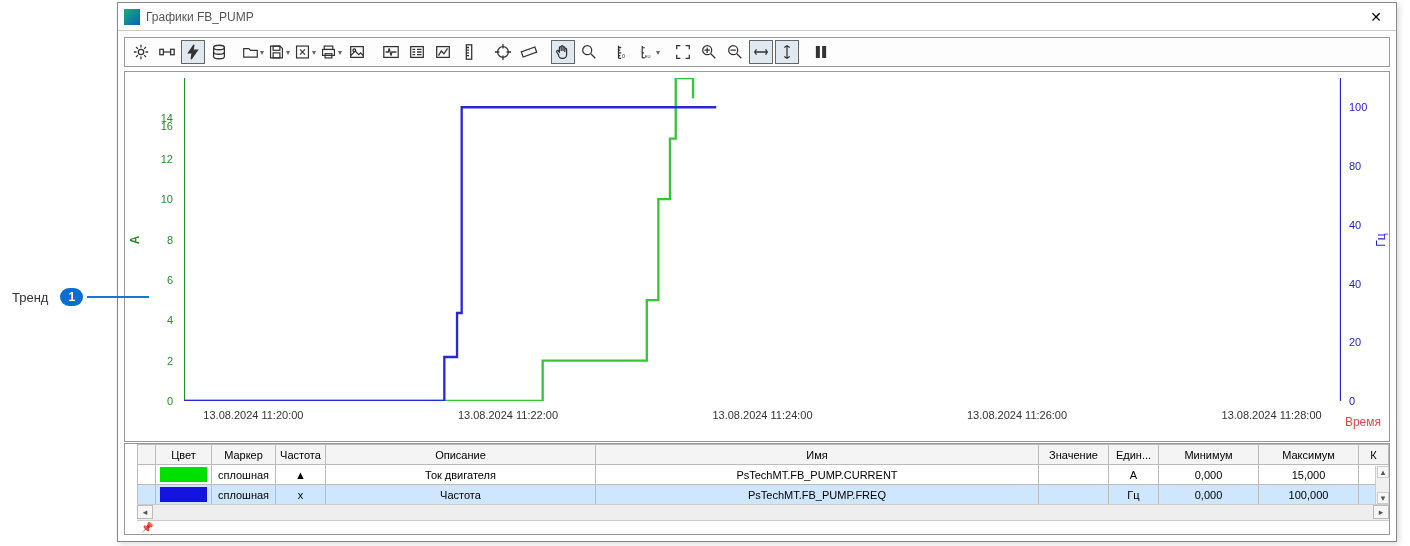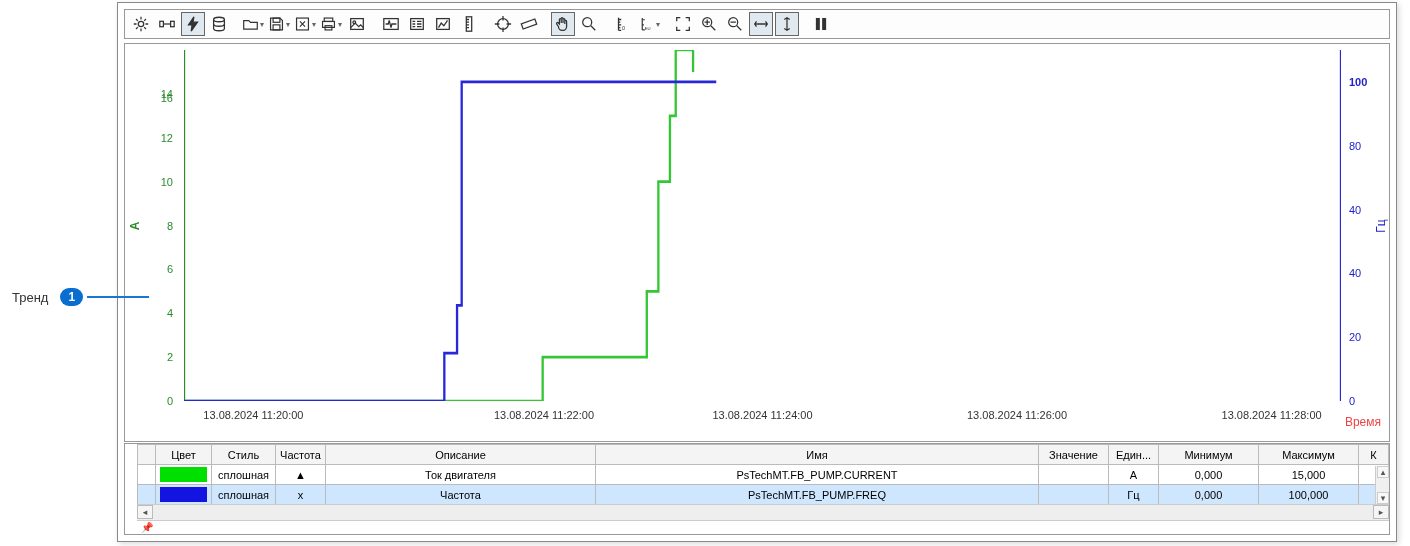--- a/index.html
+++ b/index.html
@@ -230,20 +230,25 @@
 <body>
 
 <div class="callout">
   <span class="callout-label">Тренд</span>
   <span class="callout-badge">1</span>
   <span class="callout-line"></span>
 </div>
 
 <div class="app-window">
 
+  <div class="titlebar">
+    <span class="titlebar-icon"></span>
+    <span class="titlebar-text">Графики FB_PUMP</span>
+    <div class="close-btn">✕</div>
+  </div>
 
   <div class="body-wrap">
 
     <div class="toolbar">
       <div class="tbtn">
           <svg viewBox="0 0 20 20">
             <circle cx="10" cy="10" r="3"></circle>
             <path d="M10 2v3M10 15v3M2 10h3M15 10h3M4.5 4.5l2 2M13.5 13.5l2 2M4.5 15.5l2-2M13.5 6.5l2-2"></path>
           </svg>
         </div>
@@ -413,34 +418,34 @@
           <div class="y-tick" style="top: 12.5%;">14</div>
           <div class="y-tick" style="top: 0%; margin-top: 48px;">16</div>
         </div>
       <div class="y-axis-right">
         <div class="y-label-right">Гц</div>
       <div class="y-tick" style="top: 100%;">0</div>
           <div class="y-tick" style="top: 81.8182%;">20</div>
           <div class="y-tick" style="top: 63.6364%;">40</div>
           <div class="y-tick" style="top: 45.4545%;">40</div>
           <div class="y-tick" style="top: 27.2727%;">80</div>
-          <div class="y-tick" style="top: 9.09091%; font-weight: bold;">100</div>
+          <div class="y-tick" style="top: 9.09091%;">100</div>
         </div>
       <div class="chart-svg-wrap">
         <svg class="chart-svg" id="plot-svg" viewBox="0 0 1000 260" preserveAspectRatio="none">
             <line x1="0" y1="0" x2="0" y2="260" stroke="#2b8a2b" stroke-width="2"></line>
             <line x1="1000" y1="0" x2="1000" y2="260" stroke="#2828d8" stroke-width="2"></line>
             <path d="M0.0 260.0 L310.0 260.0 L310.0 227.5 L400.0 227.5 L400.0 178.8 L410.0 178.8 L410.0 97.5 L420.0 97.5 L420.0 48.8 L425.0 48.8 L425.0 0.0 L440.0 0.0 L440.0 16.3" stroke="#34c634" stroke-width="2" fill="none"></path>
             <path d="M0.0 260.0 L225.0 260.0 L225.0 224.5 L236.0 224.5 L236.0 189.1 L240.0 189.1 L240.0 23.6 L460.0 23.6" stroke="#2828d8" stroke-width="2" fill="none"></path>
           </svg>
       </div>
       <div class="x-axis">
         <span class="x-label">Время</span>
       <div class="x-tick" style="left: 6%;">13.08.2024 11:20:00</div>
-          <div class="x-tick" style="left: 28%; margin-left: 36px;">13.08.2024 11:22:00</div>
+          <div class="x-tick" style="left: 28%;">13.08.2024 11:22:00</div>
           <div class="x-tick" style="left: 50%;">13.08.2024 11:24:00</div>
           <div class="x-tick" style="left: 72%;">13.08.2024 11:26:00</div>
           <div class="x-tick" style="left: 94%;">13.08.2024 11:28:00</div>
         </div>
     </div>
 
     <div class="legend-panel">
       <div class="legend-table-wrap">
         <table class="legend-table">
           <colgroup>
@@ -453,21 +458,21 @@
               <col class="col-value">
               <col class="col-unit">
             <col class="col-min">
               <col class="col-max">
               <col class="col-k">
           </colgroup>
           <thead>
             <tr>
               <th></th>
               <th>Цвет</th>
-              <th>Стиль</th>
+              <th>Маркер</th>
               <th>Частота</th>
               <th>Описание</th>
               <th>Имя</th>
               <th>Значение</th>
               <th>Един...</th>
               <th>Минимум</th>
               <th>Максимум</th>
               <th>К</th>
             </tr>
           </thead>

